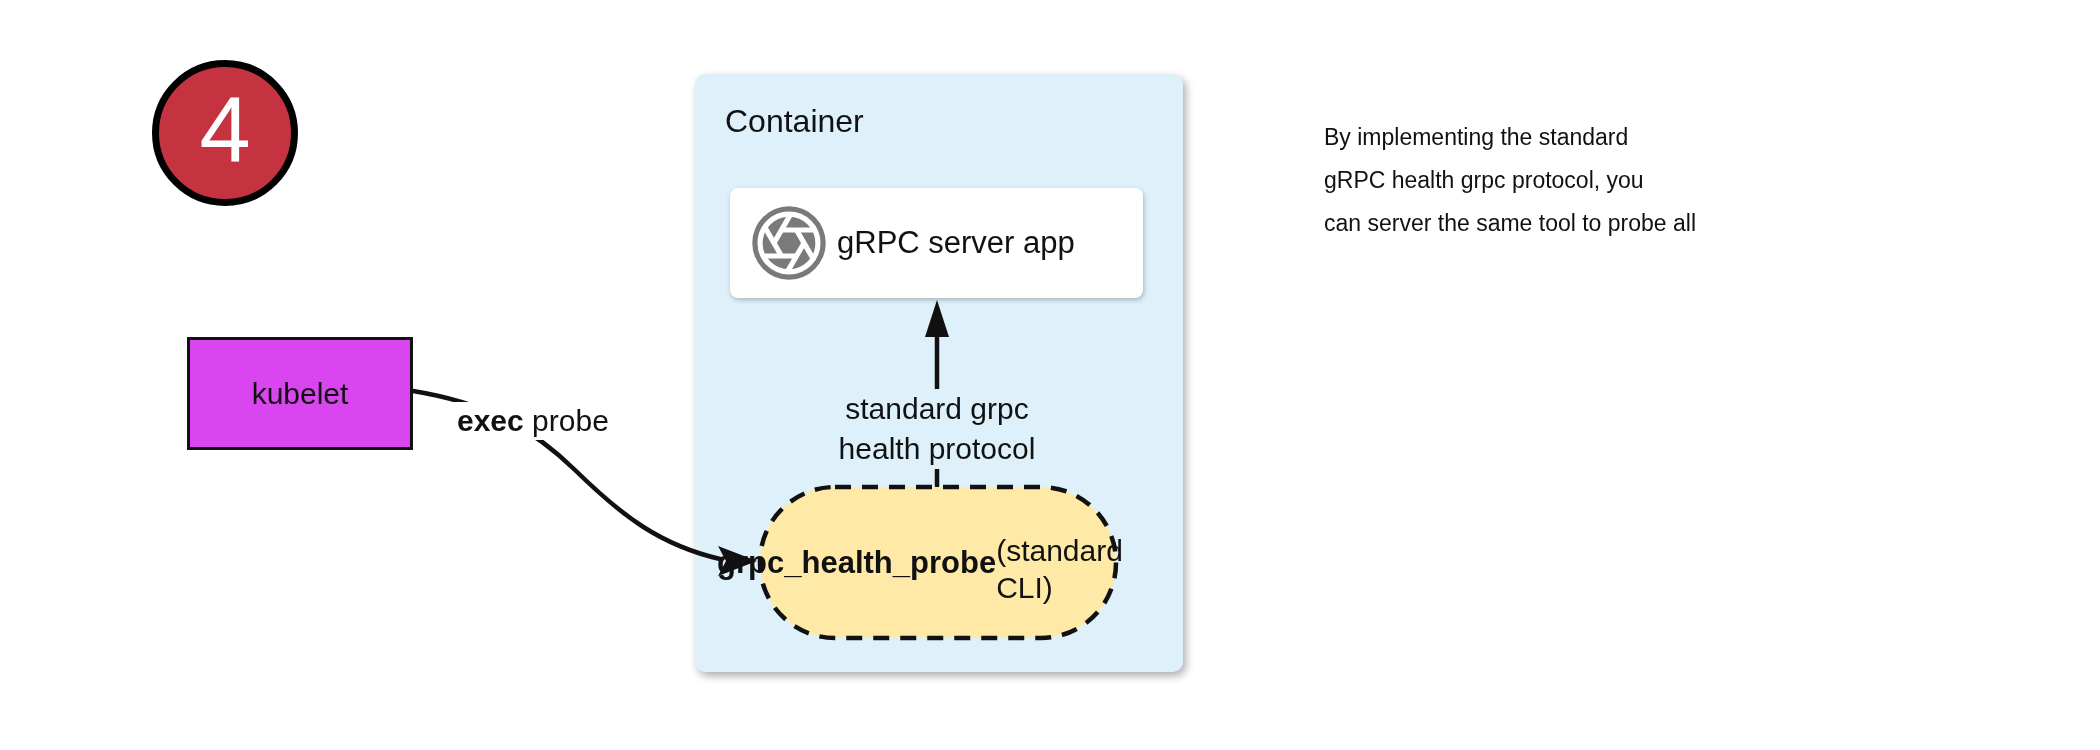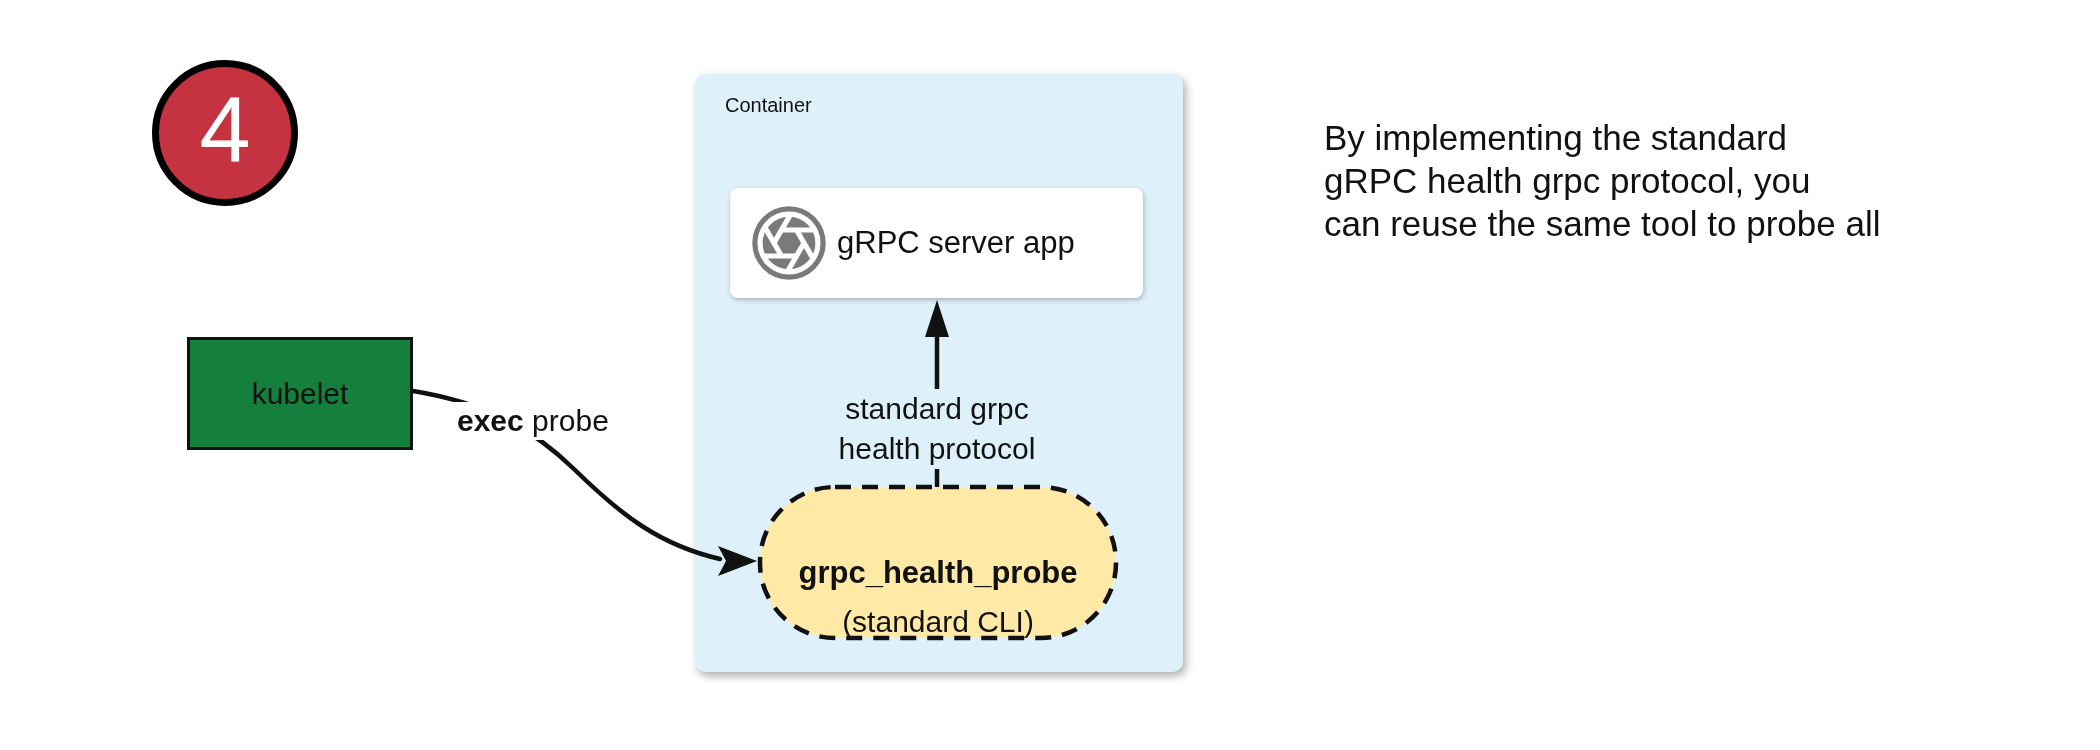--- a/index.html
+++ b/index.html
@@ -32,21 +32,21 @@
     line-height: 1;
     padding-bottom: 8px;
   }
   
   .kubelet {
     position: absolute;
     left: 187px; top: 337px;
     width: 226px; height: 113px;
     box-sizing: border-box;
     border: 3px solid #111;
-    background: #15803d;
+    background: #d946ef;
     display: flex; align-items: center; justify-content: center;
     font-size: 30px;
     z-index: 3;
   }
   
   .connectors {
     position: absolute;
     left: 0; top: 0;
     width: 2100px; height: 750px;
     z-index: 2;
@@ -73,22 +73,22 @@
     position: absolute;
     left: 695px; top: 74px;
     width: 488px; height: 598px;
     background: var(--container_fill, #def1fb);
     border-radius: 10px;
     box-shadow: 3px 4px 8px rgba(0,0,0,0.32);
     z-index: 1;
   }
   .container-title {
     position: absolute;
-    left: 30px; top: 20px;
-    font-size: 20px;
+    left: 30px; top: 29px;
+    font-size: 32px;
   }
   
   .server-box {
     position: absolute;
     left: 730px; top: 188px;
     width: 413px; height: 110px;
     box-sizing: border-box;
     background: #fff;
     border-radius: 8px;
     box-shadow: 1px 2px 5px rgba(0,0,0,0.25);
@@ -109,33 +109,33 @@
     text-align: center;
     font-size: 30px;
     line-height: 40px;
     background: var(--container_fill, #def1fb);
     z-index: 3;
     margin-top: 18px;
   }
   
   .pill-text {
     position: absolute;
-    left: 758px; top: 485px;
+    left: 740px; top: 485px;
     width: 360px; height: 155px;
-    display: flex; flex-direction: column;
-    align-items: center; justify-content: flex-end;
+    display: flex; 
+    align-items: center; justify-content: center;
     z-index: 3;
   }
   .pill-title { font-size: 31px; font-weight: bold; line-height: 37px; }
   .pill-sub   { font-size: 30px; line-height: 37px; margin-top: 12px; }
   
   .note {
     position: absolute;
     left: 1324px; top: 116px;
-    font-size: 35px;
+    font-size: 23px;
     line-height: 43px;
     z-index: 3;
   }
 </style>
 </head>
 <body>
 
 <div class="canvas">
 
   <div class="badge">
@@ -192,16 +192,16 @@
   </div>
 
   <div class="pill-text">
     <div class="pill-title">grpc_health_probe</div>
     <div class="pill-sub">(standard CLI)</div>
   </div>
 
   <div class="note">
     <div>By implementing the standard</div>
     <div>gRPC health grpc protocol, you</div>
-    <div>can reuse the same tool to probe all</div>
+    <div>can server the same tool to probe all</div>
   </div>
 
 </div>
 
 </body></html>

